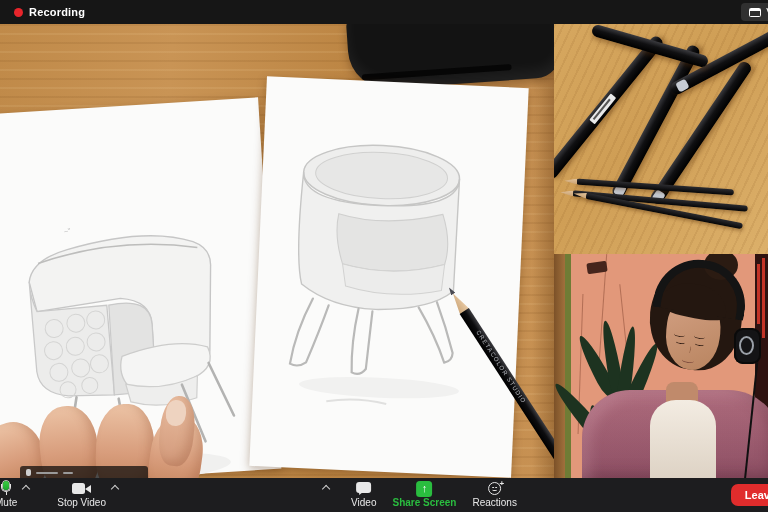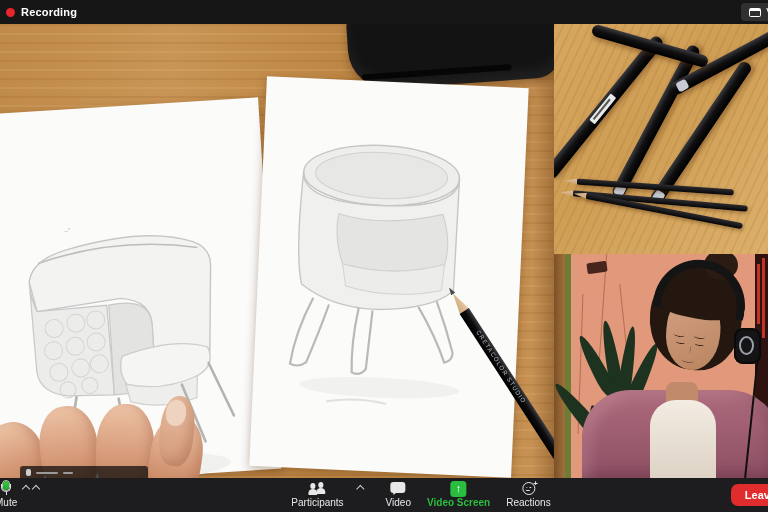--- a/index.html
+++ b/index.html
@@ -3,21 +3,21 @@
 <meta charset="utf-8">
 <style>
   html,body{margin:0;padding:0;background:#000;}
   *{box-sizing:border-box;}
   #app{position:relative;width:768px;height:512px;overflow:hidden;background:#101010;
        font-family:"Liberation Sans","DejaVu Sans",sans-serif;-webkit-font-smoothing:antialiased;}
   .abs{position:absolute;}
 
   
   #topbar{left:0;top:0;width:768px;height:24px;background:#161616;display:flex;align-items:center;z-index:40;}
-  #rec{display:flex;align-items:center;gap:6px;margin-left:6px;}
+  #rec{display:flex;align-items:center;gap:6px;margin-left:14px;}
   #rec .dot{width:9px;height:9px;border-radius:50%;background:#e8252b;}
   #rec .txt{color:#fff;font-size:11px;font-weight:700;letter-spacing:.2px;}
   #viewbtn{position:absolute;right:-30px;top:3px;height:18px;background:#303030;border-radius:4px;
            display:flex;align-items:center;gap:5px;padding:0 8px;color:#fff;font-size:11px;}
   .viewicon{width:12px;height:9px;border:1.2px solid #fff;border-radius:1.5px;position:relative;}
   .viewicon:before{content:"";position:absolute;left:0;top:0;width:100%;height:2.5px;background:#fff;}
 
   
   #stage{left:0;top:24px;width:768px;height:454px;background:#000;}
 
@@ -309,56 +309,50 @@
             <span class="mic">
           <span class="caps"></span>
               <span class="arc"></span>
               <span class="stem"></span>
         </span>
           </span>
         <span>Mute</span>
       </div>
       <span class="chev"></span>
 
+      <div class="tbtn" style="margin-left:22px;">
+        <span class="ic">
+            <span class="cam">
+          <span class="bodyc"></span>
+              <span class="lens"></span>
+        </span>
+          </span>
+        <span>Stop Video</span>
+      </div>
       <span class="chev"></span>
     </div>
 
     <div style="position:absolute;left:421px;top:0;height:100%;transform:translateX(-50%);display:flex;align-items:stretch;gap:8px;">
-      <div class="tbtn">
-        <span class="ic">
-            <span class="ppl">
-          <span class="p1">
-                <span class="h"></span>
-                <span class="b"></span>
-              </span>
-          <span class="p2">
-                <span class="h"></span>
-                <span class="b"></span>
-              </span>
-        </span>
-          </span>
-        <span>Participants</span>
-      </div>
       <span class="chev"></span>
 
       <div class="tbtn" style="margin-left:8px;">
         <span class="ic">
             <span class="chat">
           <span class="bub"></span>
               <span class="tail"></span>
         </span>
           </span>
         <span>Video</span>
       </div>
 
       <div class="tbtn" style="color:#2abd3f;">
         <span class="ic">
             <span class="share" style="background:#2abd3f;">↑</span>
           </span>
-        <span class="share-label">Video Screen</span>
+        <span class="share-label">Share Screen</span>
       </div>
 
       <div class="tbtn">
         <span class="ic">
             <span class="smile">
           <span class="e" style="left:3px;"></span>
               <span class="e" style="right:3px;"></span>
           <span class="m"></span>
               <span class="plus">+</span>
         </span>

